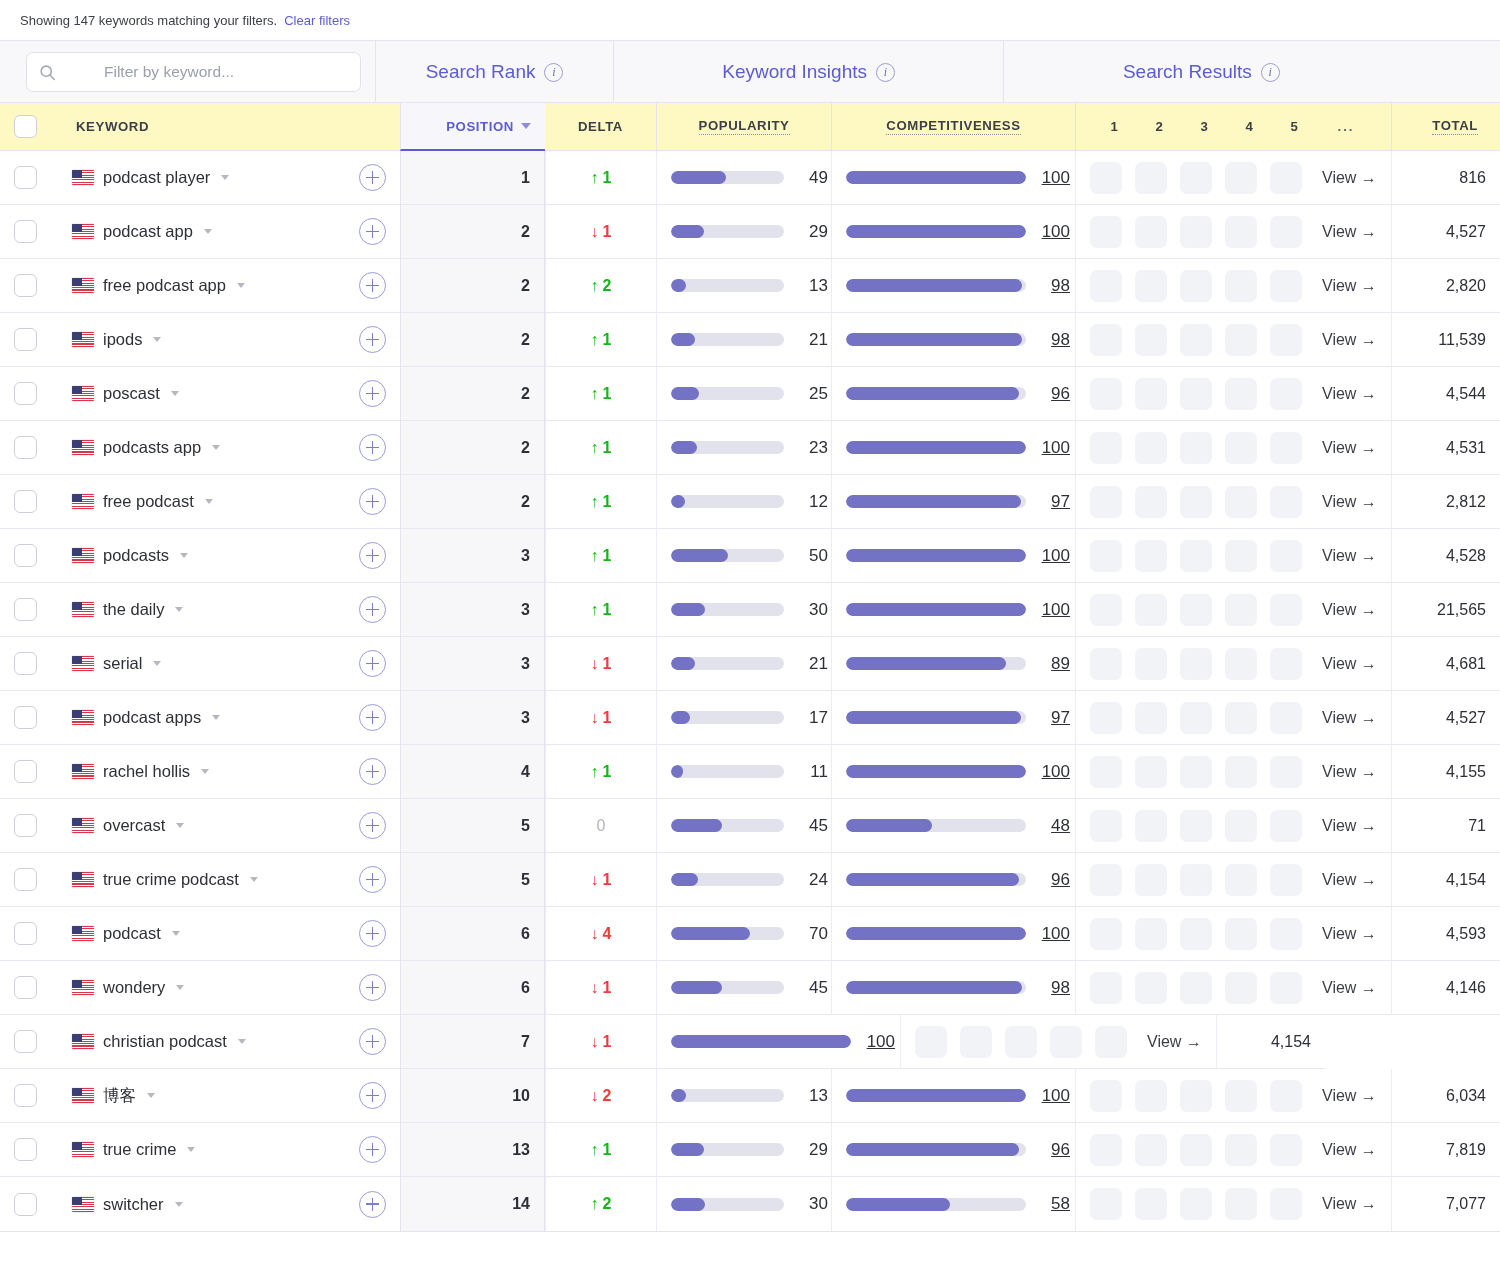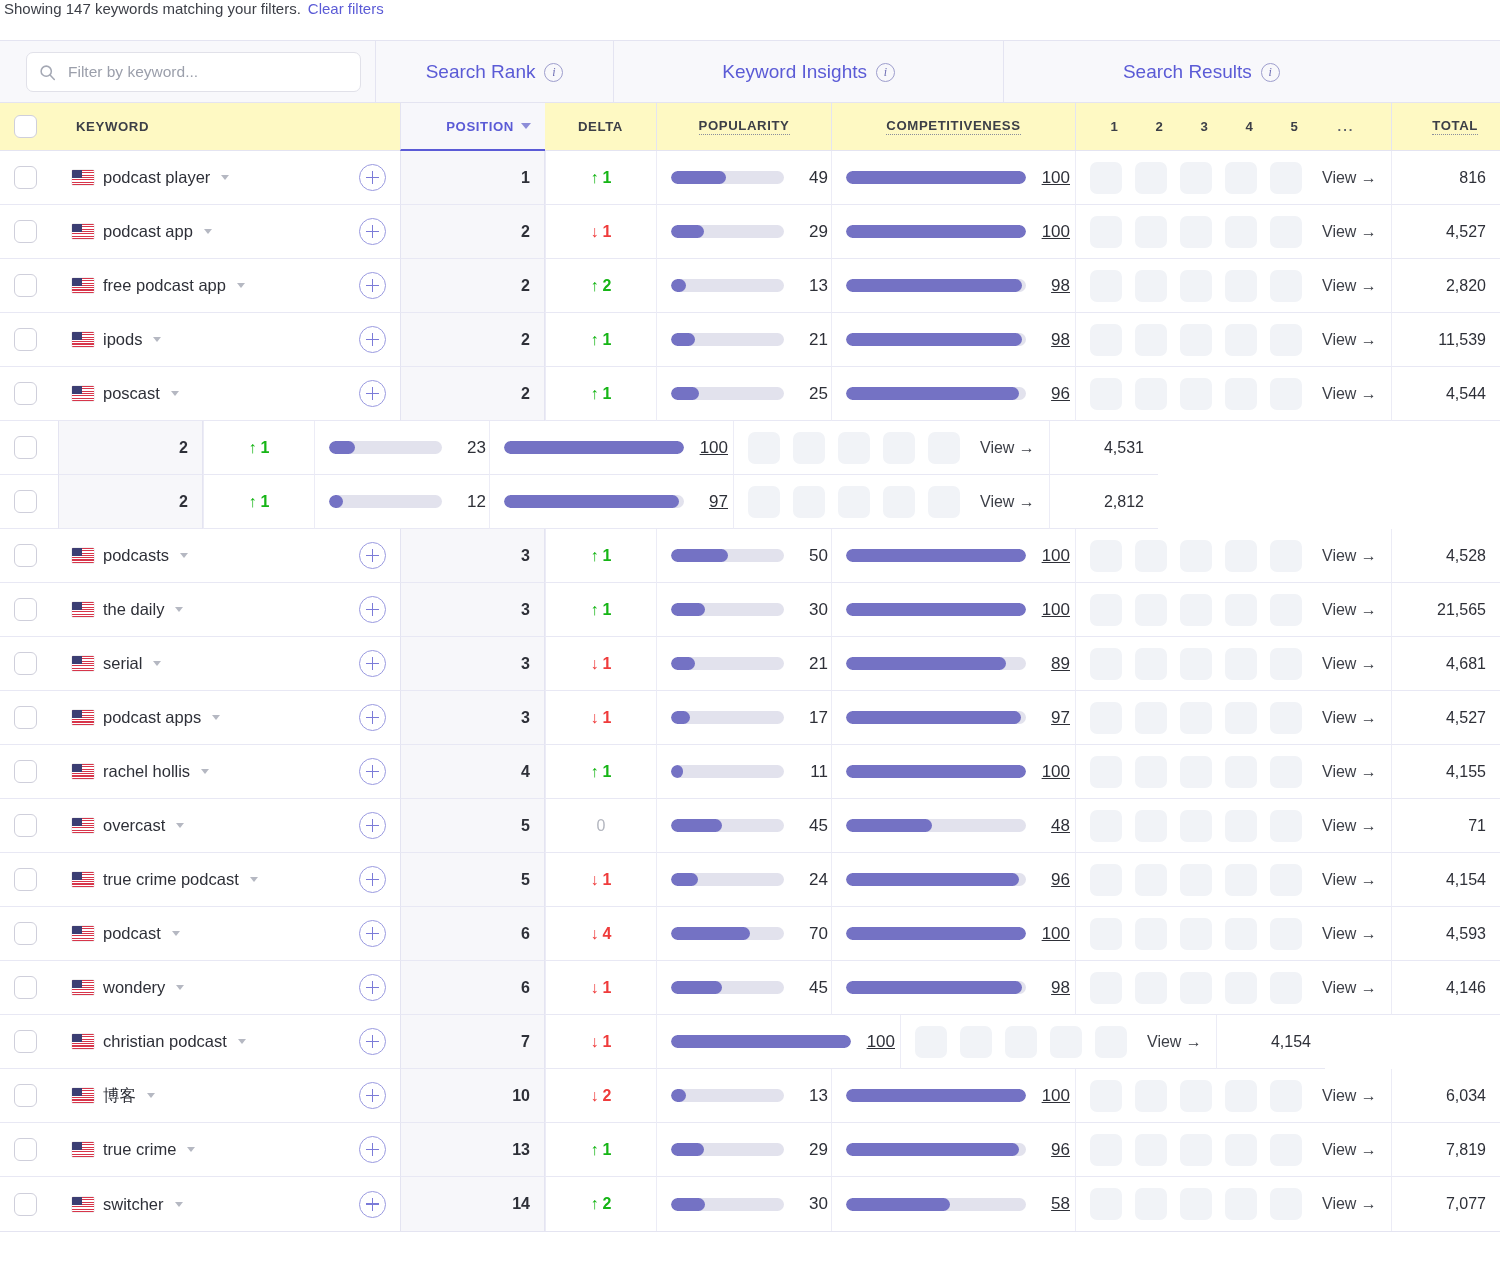--- a/index.html
+++ b/index.html
@@ -11,23 +11,23 @@
     font-family: "Liberation Sans", sans-serif;
     color: #2e3038;
     -webkit-font-smoothing: antialiased;
     overflow: hidden;
   }
 
   
   #status-line {
     height: 40px;
     display: flex;
-    align-items: flex-start;
-    padding-left: 4px;
-    font-size: 15px;
+    align-items: center;
+    padding-left: 20px;
+    font-size: 13px;
     color: #3c3f47;
     white-space: nowrap;
   }
   #status-line .clear-link {
     color: #5b5bd6;
     margin-left: 7px;
     cursor: pointer;
     text-decoration: none;
   }
 
@@ -72,20 +72,21 @@
     align-items: center;
     padding: 0 12px;
     gap: 10px;
   }
   .searchbox input {
     border: none; outline: none; background: transparent;
     font-family: "Liberation Sans", sans-serif;
     font-size: 15.5px;
     color: #3c3f47;
     width: 100%;
+    margin-left: 36px;
   }
   .searchbox input::placeholder { color: #9b9fab; }
   .search-ic { width: 17px; height: 17px; flex: none; display:block; }
 
   .grp-title {
     justify-content: center;
     gap: 9px;
     font-size: 19px;
     color: #5b5bd6;
     font-weight: 400;
@@ -574,20 +575,31 @@
           <span class="view-link">View →</span>
         </div>
         <div class="cell c-total cell-total">
           <span>4,544</span>
         </div>
       </div>
       <div class="trow drow">
         <div class="cell c-check nolb cell-check">
           <span class="chk"></span>
         </div>
+        <div class="cell c-keyword nolb cell-keyword">
+          <div class="kw-left">
+            <span class="flag">
+              <span class="stripes"></span>
+              <span class="canton"></span>
+            </span>
+            <span class="kw-text">podcasts app</span>
+            <span class="kw-caret"></span>
+          </div>
+          <span class="plus-btn"></span>
+        </div>
         <div class="cell c-position cell-pos">
           <span>2</span>
         </div>
         <div class="cell c-delta cell-delta">
           <span class="delta-up"><span>↑</span><span style="margin-left: 4px;">1</span></span>
         </div>
         <div class="cell c-pop cell-bar">
           <div class="bar-track pop-track">
             <div class="bar-fill" style="width: 23%;"></div>
           </div>
@@ -607,20 +619,31 @@
           <span class="res-box"></span>
           <span class="view-link">View →</span>
         </div>
         <div class="cell c-total cell-total">
           <span>4,531</span>
         </div>
       </div>
       <div class="trow drow">
         <div class="cell c-check nolb cell-check">
           <span class="chk"></span>
+        </div>
+        <div class="cell c-keyword nolb cell-keyword">
+          <div class="kw-left">
+            <span class="flag">
+              <span class="stripes"></span>
+              <span class="canton"></span>
+            </span>
+            <span class="kw-text">free podcast</span>
+            <span class="kw-caret"></span>
+          </div>
+          <span class="plus-btn"></span>
         </div>
         <div class="cell c-position cell-pos">
           <span>2</span>
         </div>
         <div class="cell c-delta cell-delta">
           <span class="delta-up"><span>↑</span><span style="margin-left: 4px;">1</span></span>
         </div>
         <div class="cell c-pop cell-bar">
           <div class="bar-track pop-track">
             <div class="bar-fill" style="width: 12%;"></div>

